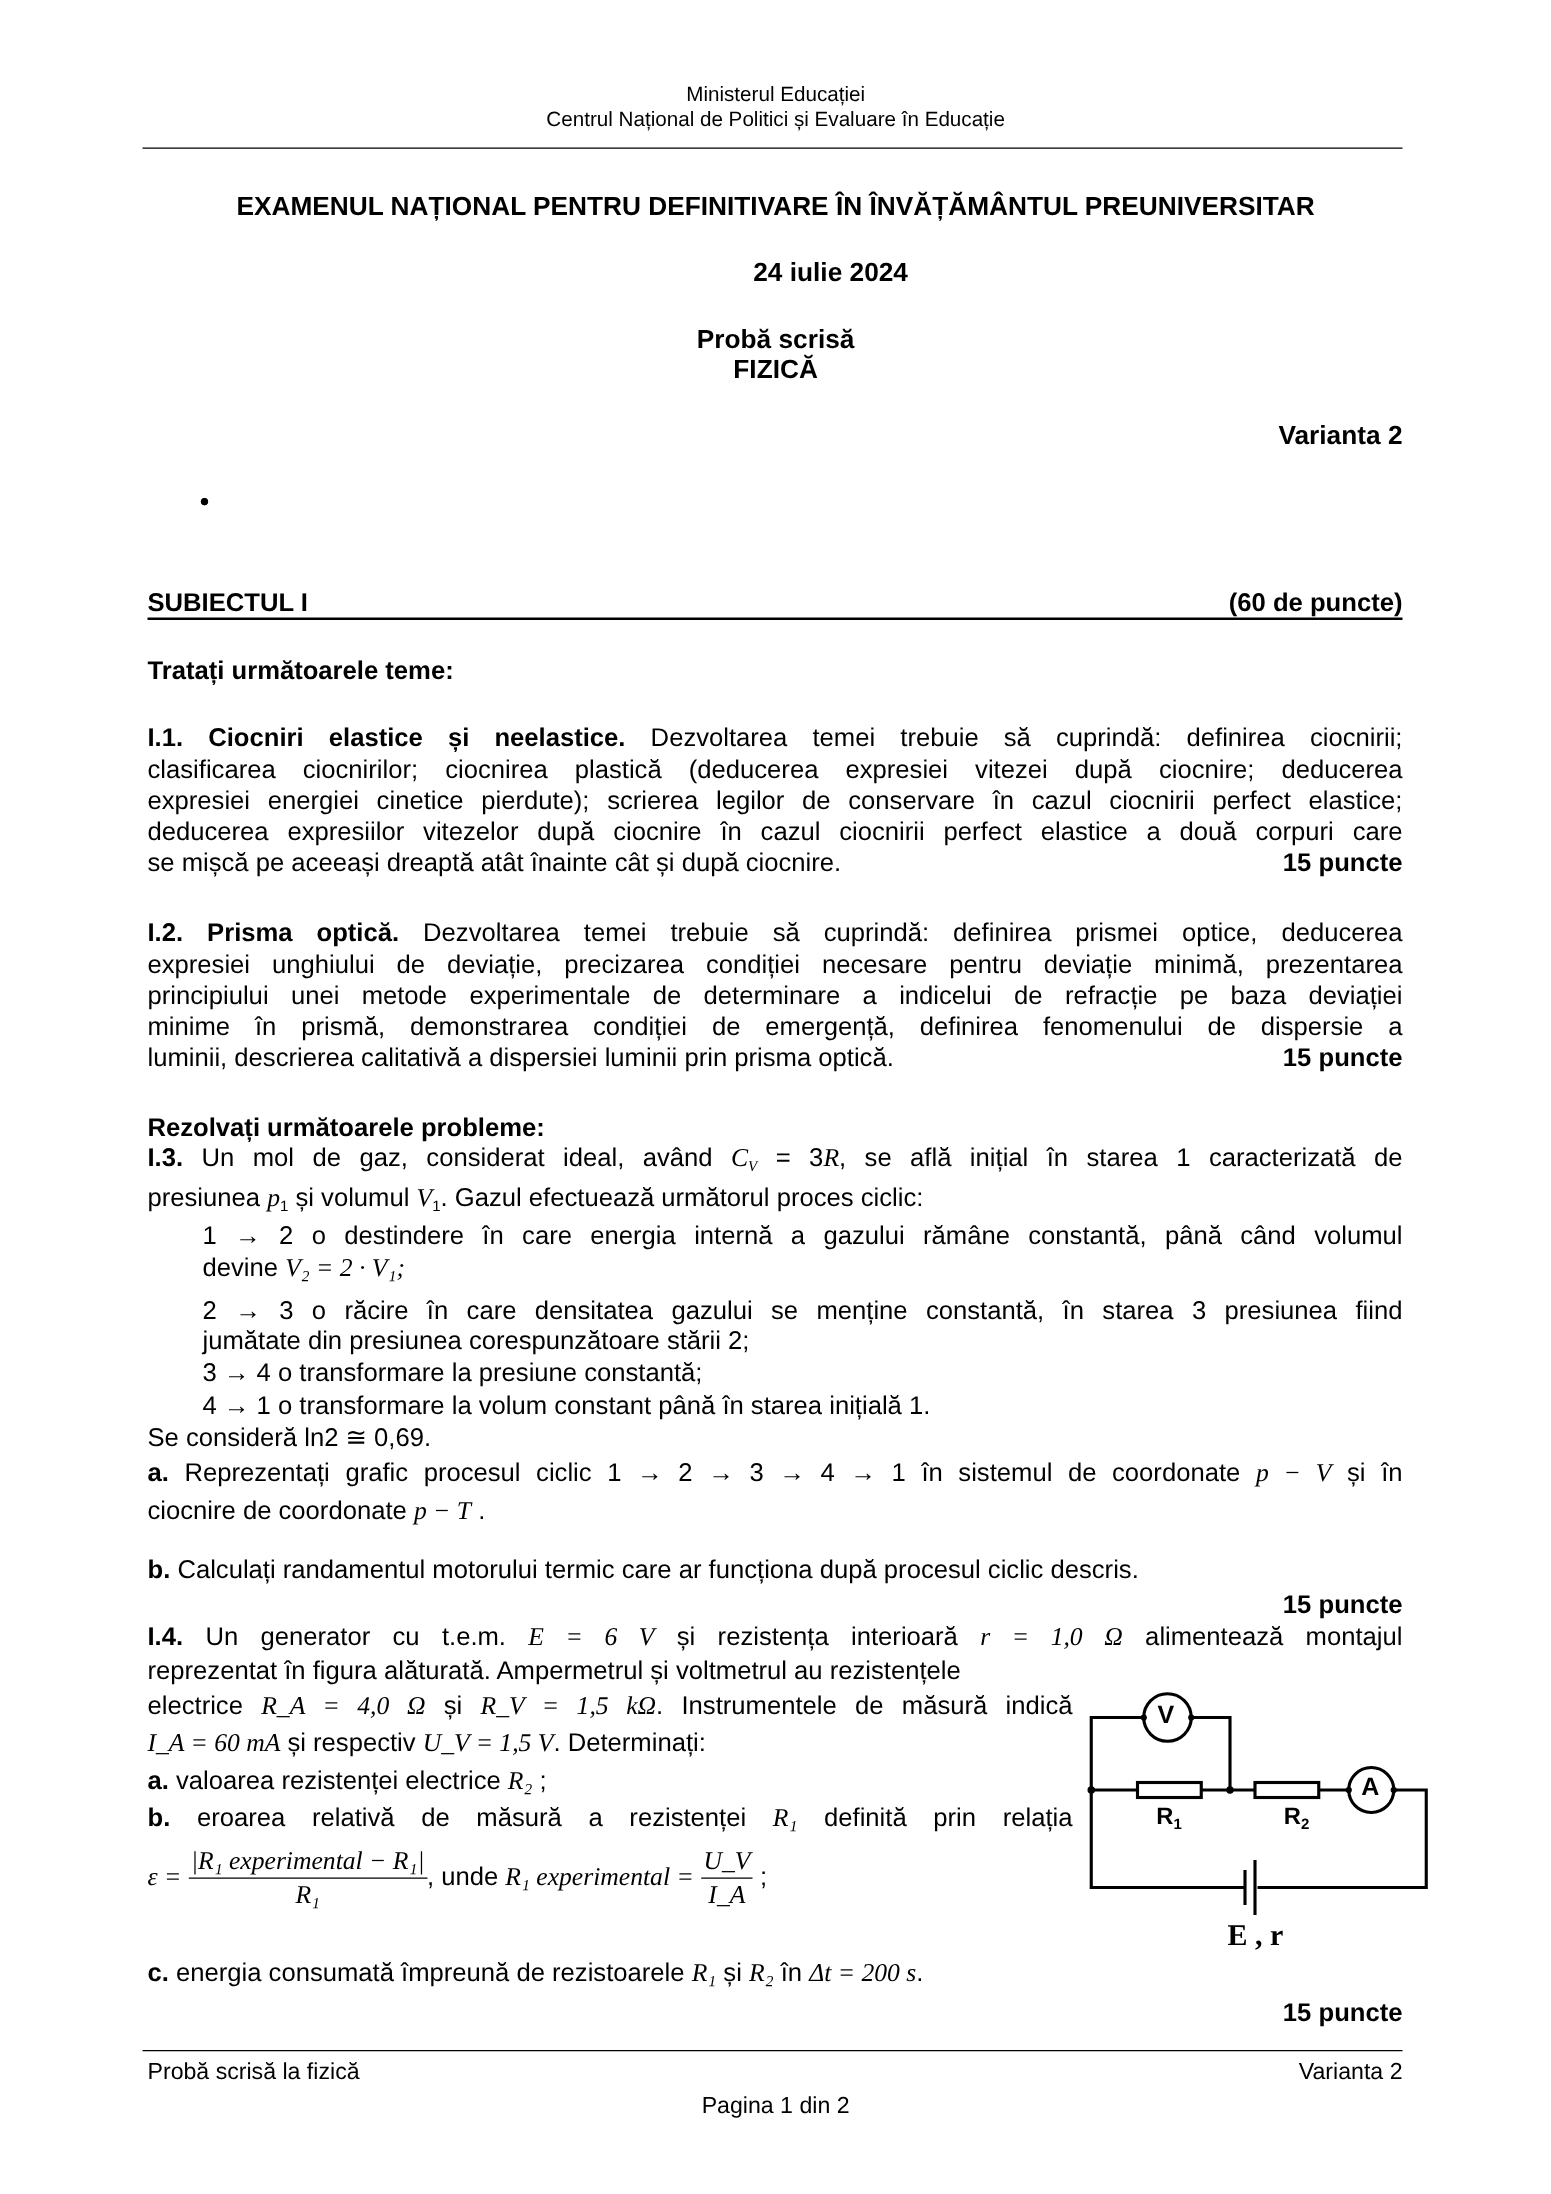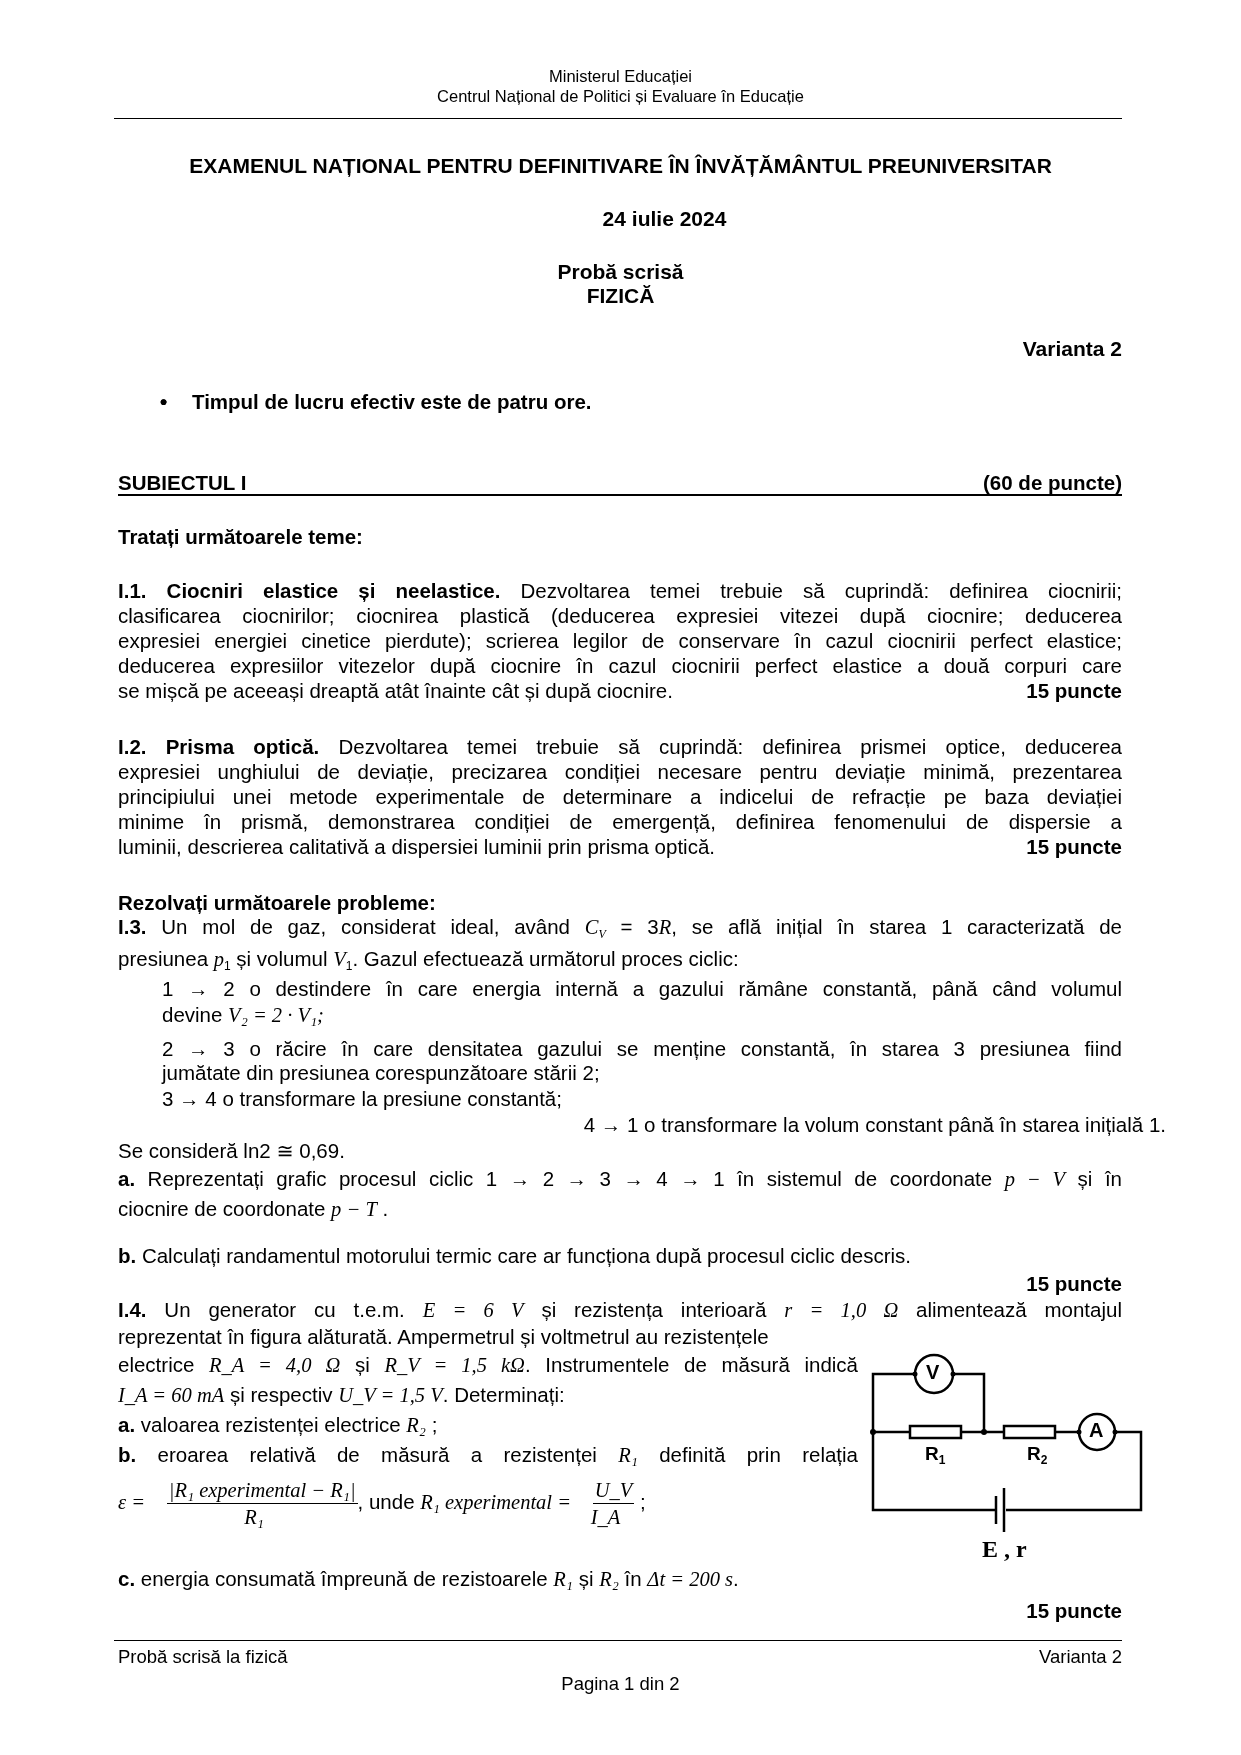--- a/index.html
+++ b/index.html
@@ -15,40 +15,40 @@
   .just { text-align:justify; text-align-last:justify; }
   .it { font-style:italic; font-family:"Liberation Serif", serif; }
   sub { font-size:12px; vertical-align:-4px; }
   .right { position:absolute; right:119px; font-weight:bold; }
   .bullets { position:absolute; left:160px; }
   .bullet { line-height:28px; font-weight:bold; font-size:20.5px; position:relative; padding-left:32px; }
   .bullet .dot { position:absolute; left:0; }
   .subj { position:absolute; left:118px; width:1004px; font-weight:bold; border-bottom:2px solid #000; line-height:22px; }
   .subj .r { float:right; }
   .frac { display:inline-block; vertical-align:middle; text-align:center; }
-  .frac .num { display:block; border-bottom:1.5px solid #000; padding:0 2px; line-height:26px;margin-left:16px; }
+  .frac .num { display:block; border-bottom:1.5px solid #000; padding:0 2px; line-height:26px; }
   .frac .den { display:block; line-height:26px; }
   .footer { font-size:18.5px; }
 </style>
 </head>
 <body>
 
 <div class="abs center hdr" style="top:66px;">Ministerul Educației</div>
 <div class="abs center hdr" style="top:86px;">Centrul Național de Politici și Evaluare în Educație</div>
 <div class="rule" style="top:118px;"></div>
 
 <div class="abs center title" style="top:154px;">EXAMENUL NAȚIONAL PENTRU DEFINITIVARE ÎN ÎNVĂȚĂMÂNTUL PREUNIVERSITAR</div>
 <div class="abs center title" style="top:207px;padding-left:44px;">24 iulie 2024</div>
 <div class="abs center title" style="top:260px;">Probă scrisă</div>
 <div class="abs center title" style="top:284px;">FIZICĂ</div>
 <div class="right" style="top:337px; font-size:21px;">Varianta 2</div>
 
 <div class="bullets" style="top:388px;">
   <div class="bullet"><span class="dot">•</span></div>
-  <div class="bullet"><span class="dot">•</span><span>Timpul de lucru efectiv este de patru ore.</span></div>
+  <div class="bullet"><span class="dot">•</span></div>
 </div>
 
 <div class="subj" style="top:472px;">
   <span>SUBIECTUL I</span>
   <span class="r">(60 de puncte)</span>
 </div>
 
 <div class="line bold" style="top:525px;">Tratați următoarele teme:</div>
 
 <div>
@@ -72,21 +72,21 @@
 <div class="line bold" style="top:891px;">Rezolvați următoarele probleme:</div>
 
 <div>
   <div class="line just" style="top:915px;"><span class="bold">I.3.</span><span> Un mol de gaz, considerat ideal, având </span><span class="it">C</span><sub class="it">V</sub><span> = 3</span><span class="it">R</span><span>, se află inițial în starea 1 caracterizată de</span></div>
   <div class="line" style="top:947px;"><span>presiunea </span><span class="it">p</span><sub>1</sub><span> și volumul </span><span class="it">V</span><sub>1</sub><span>. Gazul efectuează următorul proces ciclic:</span></div>
   <div class="line just" style="top:977px; left:162px; width:960px;"><span>1 → 2</span><span> o destindere în care energia internă a gazului rămâne constantă, până când volumul</span></div>
   <div class="line" style="top:1003px; left:162px;"><span>devine </span><span class="it">V₂ = 2 · V₁;</span></div>
   <div class="line just" style="top:1037px; left:162px; width:960px;"><span>2 → 3</span><span> o răcire în care densitatea gazului se menține constantă, în starea 3 presiunea fiind</span></div>
   <div class="line" style="top:1061px; left:162px;">jumătate din presiunea corespunzătoare stării 2;</div>
   <div class="line" style="top:1087px; left:162px;">3 → 4  o transformare la presiune constantă;</div>
-  <div class="line" style="top:1113px; left:162px;text-align:right;">4 → 1  o transformare la volum constant până în starea inițială 1.</div>
+  <div class="line" style="top:1113px; left:162px;">4 → 1  o transformare la volum constant până în starea inițială 1.</div>
   <div class="line" style="top:1139px;">Se consideră ln2 ≅ 0,69.</div>
   <div class="line just" style="top:1167px;"><span class="bold">a.</span><span> Reprezentați grafic procesul ciclic 1 → 2 → 3 → 4 → 1 în sistemul de coordonate </span><span class="it">p − V</span><span> și în</span></div>
   <div class="line" style="top:1197px;"><span>ciocnire de coordonate </span><span class="it">p − T</span><span> .</span></div>
   <div class="line" style="top:1244px;"><span class="bold">b.</span><span> Calculați randamentul motorului termic care ar funcționa după procesul ciclic descris.</span></div>
   <div class="right" style="top:1272px;">15 puncte</div>
 </div>
 
 <div>
   <div class="line just" style="top:1298px;"><span class="bold">I.4.</span><span> Un generator cu t.e.m. </span><span class="it">E = 6 V</span><span> și rezistența interioară </span><span class="it">r = 1,0 Ω</span><span> alimentează montajul</span></div>
   <div class="line" style="top:1325px;">reprezentat în figura alăturată. Ampermetrul și voltmetrul au rezistențele</div>

